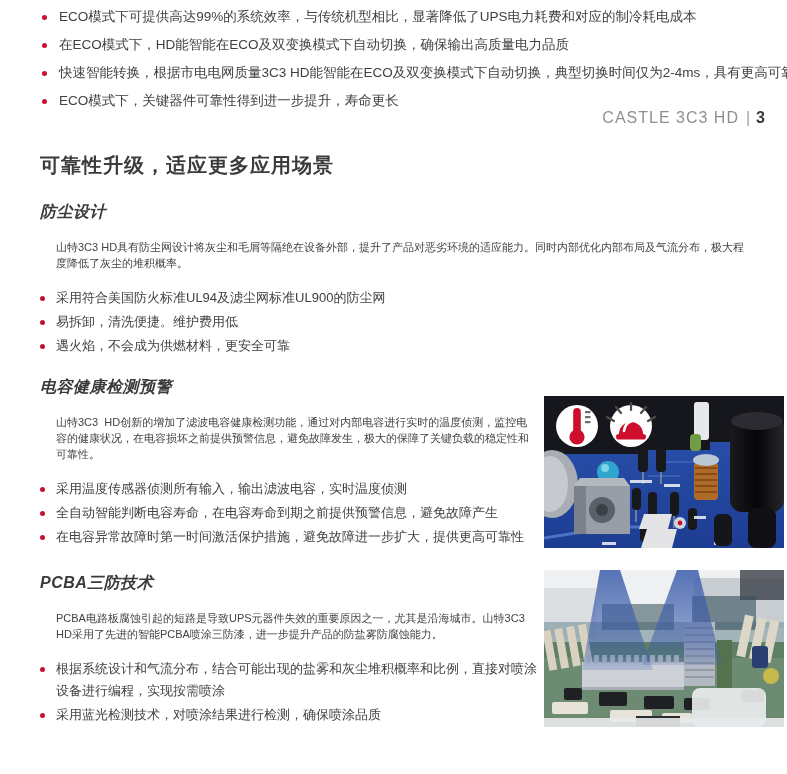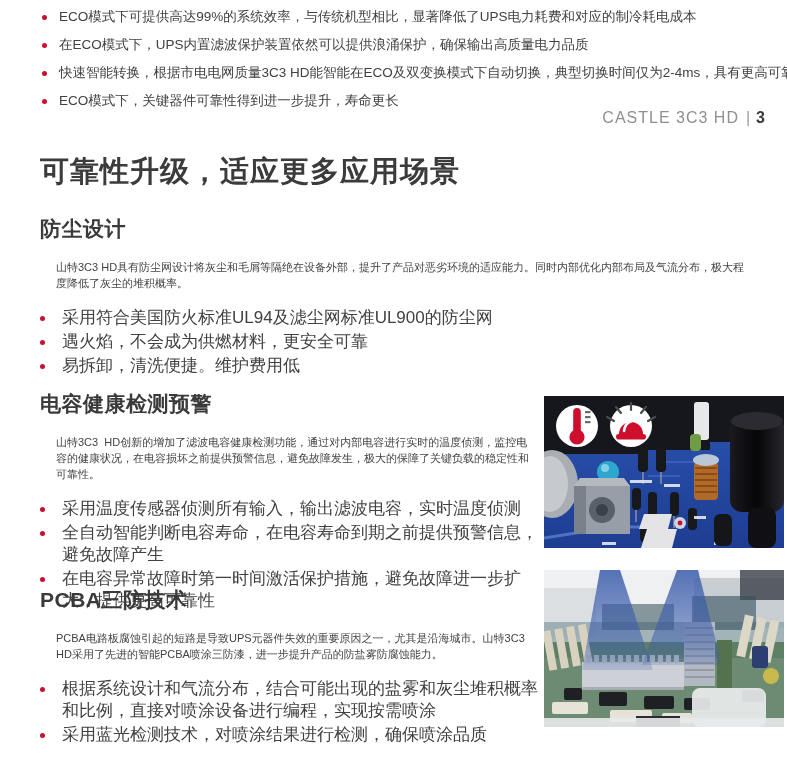--- a/index.html
+++ b/index.html
@@ -30,29 +30,29 @@
   .page-label {
     position:absolute; top:109px; right:22px;
     font-size:16px; letter-spacing:1px; color:#8d9091;
   }
   .page-label .sep { margin:0 5px 0 7px; color:#9a9da0; }
   .page-label .num { font-weight:bold; color:#3a3a3a; letter-spacing:0; }
 
   
   .main-title {
     position:absolute; top:152px; left:40px; margin:0;
-    font-size:29px; font-weight:bold; color:#3b3b3b; letter-spacing:1px;
+    font-size:20px; font-weight:bold; color:#3b3b3b; letter-spacing:1px;
   }
 
   
   .sec { position:absolute; left:40px; }
-  .sec h2 { margin:17px 0 7px 0; font-size:21px; font-weight:bold; color:#3a3a3a; letter-spacing:0.5px; }
+  .sec h2 { margin:4px 0 7px 0; font-size:16px; font-weight:bold; color:#3a3a3a; letter-spacing:0.5px;font-style:italic; }
   .sec p { margin:16px; font-size:11px; line-height:16px; color:#424242; white-space:pre-wrap; }
   .sec ul { margin-top:6px; }
-  .sec li { line-height:22px; font-size:17px; margin-bottom:2px;gap:6px; }
+  .sec li { line-height:22px; font-size:13px; margin-bottom:2px; }
   .sec .dot { margin-top:9px; margin-right:11px; }
   .sec1 { top:198px; width:726px; }
   .sec2 { top:373px; width:506px; }
   .sec3 { top:569px; width:506px; }
 
   
   .fig { position:absolute; left:544px; margin:0; }
   .fig svg { display:block; width:100%; height:100%; }
   .fig1 { top:396px; width:240px; height:152px; }
   .fig2 { top:570px; width:240px; height:157px; }
@@ -62,21 +62,21 @@
 
 <div class="page">
 
   <ul class="top-bullets">
     <li>
       <span class="dot"></span>
       <span class="t">ECO模式下可提供高达99%的系统效率，与传统机型相比，显著降低了UPS电力耗费和对应的制冷耗电成本</span>
     </li>
     <li>
       <span class="dot"></span>
-      <span class="t">在ECO模式下，UPS内置滤波保护装置依然可以提供浪涌保护，确保输出高质量电力品质</span>
+      <span class="t">在ECO模式下，HD能智能在ECO及双变换模式下自动切换，确保输出高质量电力品质</span>
     </li>
     <li>
       <span class="dot"></span>
       <span class="t">快速智能转换，根据市电电网质量3C3 HD能智能在ECO及双变换模式下自动切换，典型切换时间仅为2-4ms，具有更高可靠性</span>
     </li>
     <li>
       <span class="dot"></span>
       <span class="t">ECO模式下，关键器件可靠性得到进一步提升，寿命更长</span>
     </li>
   </ul>
@@ -90,25 +90,25 @@
   <section class="sec sec1">
     <h2>防尘设计</h2>
     <p>山特3C3 HD具有防尘网设计将灰尘和毛屑等隔绝在设备外部，提升了产品对恶劣环境的适应能力。同时内部优化内部布局及气流分布，极大程度降低了灰尘的堆积概率。</p>
     <ul>
       <li>
         <span class="dot"></span>
         <span class="t">采用符合美国防火标准UL94及滤尘网标准UL900的防尘网</span>
       </li>
       <li>
         <span class="dot"></span>
+        <span class="t">易拆卸，清洗便捷。维护费用低</span>
+      </li>
+      <li>
+        <span class="dot"></span>
         <span class="t">遇火焰，不会成为供燃材料，更安全可靠</span>
-      </li>
-      <li>
-        <span class="dot"></span>
-        <span class="t">易拆卸，清洗便捷。维护费用低</span>
       </li>
     </ul>
   </section>
 
   <section class="sec sec2">
     <h2>电容健康检测预警</h2>
     <p>山特3C3  HD创新的增加了滤波电容健康检测功能，通过对内部电容进行实时的温度侦测，监控电容的健康状况，在电容损坏之前提供预警信息，避免故障发生，极大的保障了关键负载的稳定性和可靠性。</p>
     <ul>
       <li>
         <span class="dot"></span>

